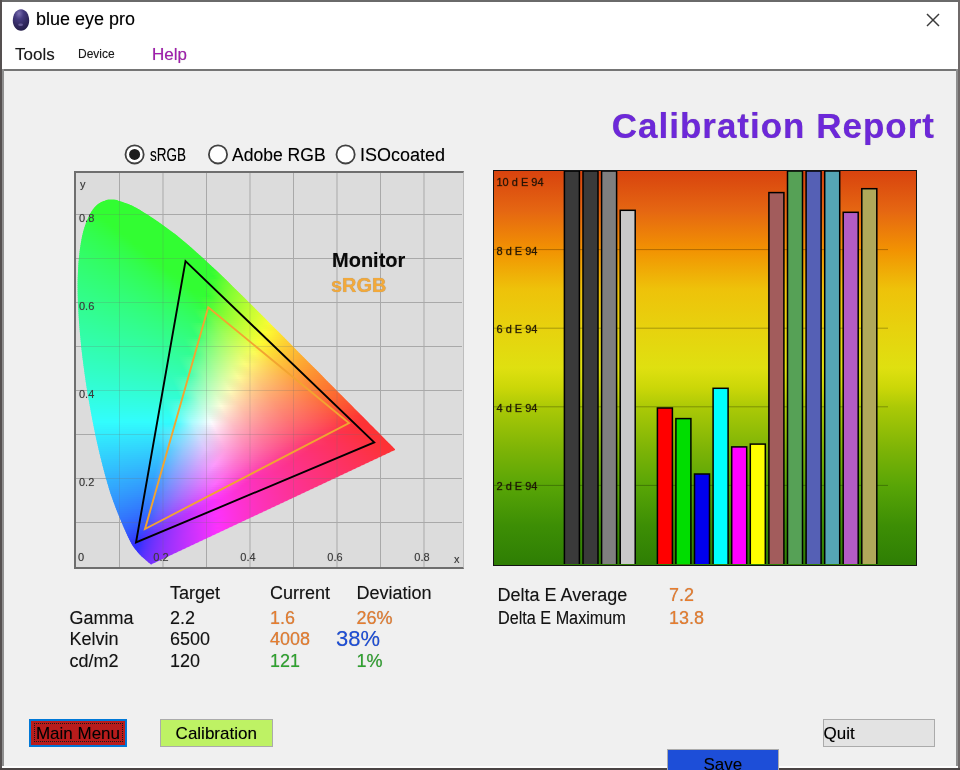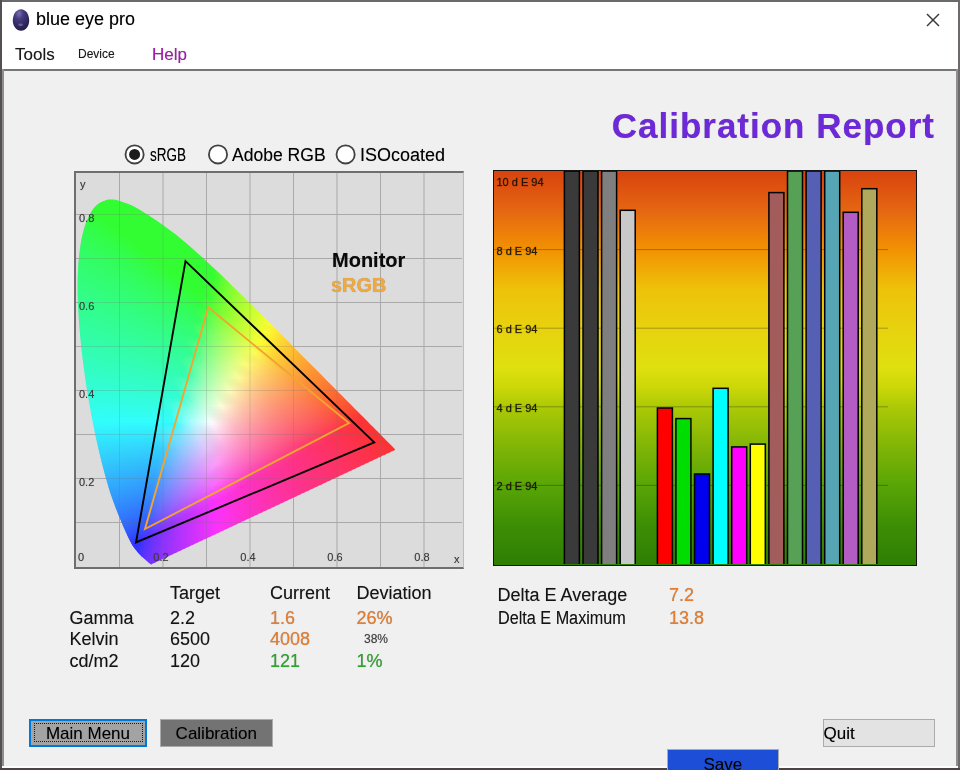--- a/index.html
+++ b/index.html
@@ -3416,21 +3416,21 @@
 <div class="abs" style="left:69.5px;top:607.5px;font-size:18px;line-height:20px;color:#141414">Gamma</div>
 <div class="abs" style="left:69.5px;top:628.8px;font-size:18px;line-height:20px;color:#141414">Kelvin</div>
 <div class="abs" style="left:69.5px;top:650.8px;font-size:18px;line-height:20px;color:#141414">cd/m2</div>
 <div class="abs" style="left:170px;top:607.5px;font-size:18px;line-height:20px;color:#141414">2.2</div>
 <div class="abs" style="left:170px;top:628.8px;font-size:18px;line-height:20px;color:#141414">6500</div>
 <div class="abs" style="left:170px;top:650.8px;font-size:18px;line-height:20px;color:#141414">120</div>
 <div class="abs" style="left:270px;top:607.5px;font-size:18px;line-height:20px;color:#e87d2d">1.6</div>
 <div class="abs" style="left:270px;top:628.8px;font-size:18px;line-height:20px;color:#e87d2d">4008</div>
 <div class="abs" style="left:270px;top:650.8px;font-size:18px;line-height:20px;color:#2ea42e">121</div>
 <div class="abs" style="left:356.5px;top:607.5px;font-size:18px;line-height:20px;color:#e87d2d">26%</div>
-<div class="abs" style="left:364px;top:628.8px;font-size:12px;line-height:20px;color:#404040">38%</div>
+<div class="abs" style="left:336px;top:628.8px;font-size:22px;line-height:20px;color:#1d4ed8">38%</div>
 <div class="abs" style="left:356.5px;top:650.8px;font-size:18px;line-height:20px;color:#2ea42e">1%</div>
 
 <div class="abs" style="left:493px;top:169.5px;width:424px;height:396px;background:linear-gradient(to bottom,#d8430e 0%,#e56612 10%,#f29202 20%,#eec20a 30%,#e7d20e 40%,#dfe010 50%,#cbd708 55%,#abc906 60%,#80b506 70%,#58a506 80%,#3d8e05 90%,#2e7e04 100%);border:1.5px solid #141414">
     <svg width="394" height="393" style="display:block">
       <line x1="0" y1="314.4" x2="394" y2="314.4" stroke="#000" stroke-opacity="0.28" stroke-width="1"></line>
       <line x1="0" y1="235.8" x2="394" y2="235.8" stroke="#000" stroke-opacity="0.28" stroke-width="1"></line>
       <line x1="0" y1="157.2" x2="394" y2="157.2" stroke="#000" stroke-opacity="0.28" stroke-width="1"></line>
       <line x1="0" y1="78.6" x2="394" y2="78.6" stroke="#000" stroke-opacity="0.28" stroke-width="1"></line>
       <rect x="70.4" y="0.0" width="15" height="395.0" fill="#3a3a3a" stroke="#000" stroke-width="1.5"></rect>
       <rect x="89.0" y="0.0" width="15" height="395.0" fill="#3a3a3a" stroke="#000" stroke-width="1.5"></rect>
@@ -3454,25 +3454,25 @@
       <text x="2.5" y="240.8" font-size="11" fill="#1c1000" fill-opacity="0.9" stroke="#1c1000" stroke-opacity="0.35" stroke-width="0.35">4 d E 94</text>
       <text x="2.5" y="319.4" font-size="11" fill="#1c1000" fill-opacity="0.9" stroke="#1c1000" stroke-opacity="0.35" stroke-width="0.35">2 d E 94</text>
     </svg>
   </div>
 
 <div class="abs" style="left:497.5px;top:585.3px;font-size:18px;line-height:20px;color:#141414">Delta E Average</div>
 <div class="abs" style="left:497.5px;top:608.3px;font-size:18px;line-height:20px;color:#141414;transform:scaleX(0.9);transform-origin:0 0">Delta E Maximum</div>
 <div class="abs" style="left:669px;top:585.3px;font-size:18px;line-height:20px;color:#e87d2d">7.2</div>
 <div class="abs" style="left:669px;top:608.3px;font-size:18px;line-height:20px;color:#e87d2d">13.8</div>
 
-<div class="abs" style="left:29px;top:718.5px;width:118px;height:28px;background:#a3a3a3;border:2px solid #0078d7">
+<div class="abs" style="left:29px;top:718.5px;width:98px;height:28px;background:#b91c1c;border:2px solid #0078d7">
   <div style="position:absolute;left:2.5px;top:2.5px;right:2.5px;bottom:2.5px;border:1px dotted #1a1a1a"></div>
   <div style="position:absolute;left:0;right:0;top:3.5px;text-align:center;font-size:17px;color:#000">Main Menu</div>
 </div>
-<div class="abs" style="left:160px;top:718.5px;width:112.5px;height:28px;background:#737373;border:1px solid #ababab">
+<div class="abs" style="left:160px;top:718.5px;width:112.5px;height:28px;background:#bef264;border:1px solid #ababab">
   <div style="position:absolute;left:0;right:0;top:4.5px;text-align:center;font-size:17px;color:#000">Calibration</div>
 </div>
 <div class="abs" style="left:666.5px;top:749px;width:112.5px;height:28px;background:#1d4ed8;border:1px solid #ababab">
   <div style="position:absolute;left:0;right:0;top:4.5px;text-align:center;font-size:17px;color:#000">Save</div>
 </div>
 <div class="abs" style="left:822.5px;top:718.5px;width:112.5px;height:28px;background:#e3e3e3;border:1px solid #ababab">
   <div style="position:absolute;left:0;right:0;top:4.5px;font-size:17px;color:#000">Quit</div>
 </div>
 
 </body></html>

